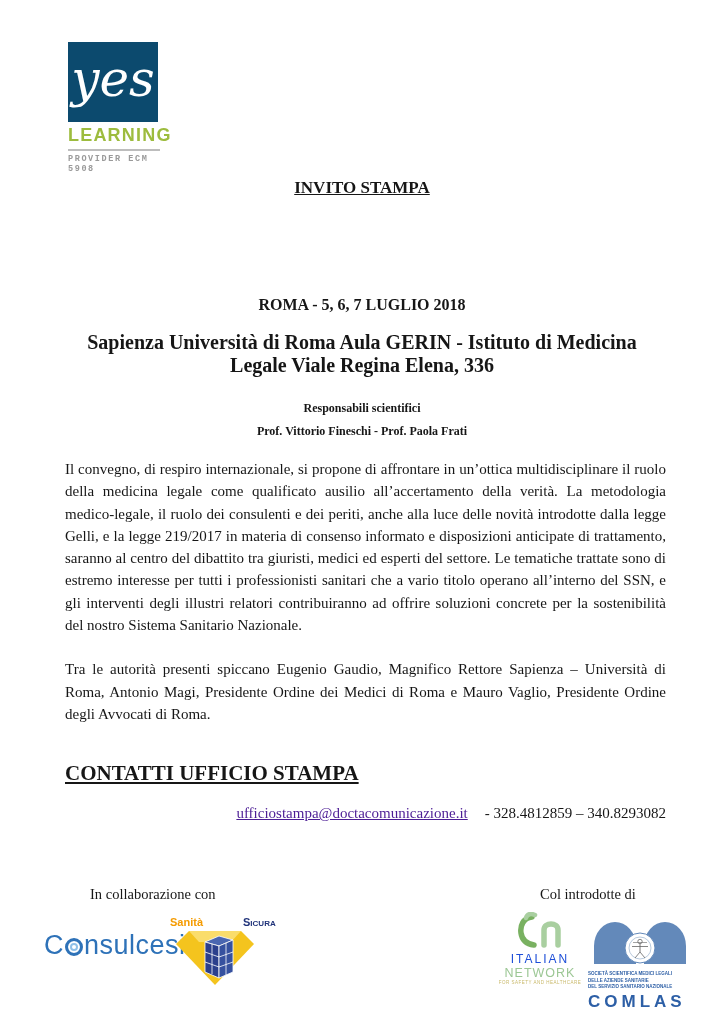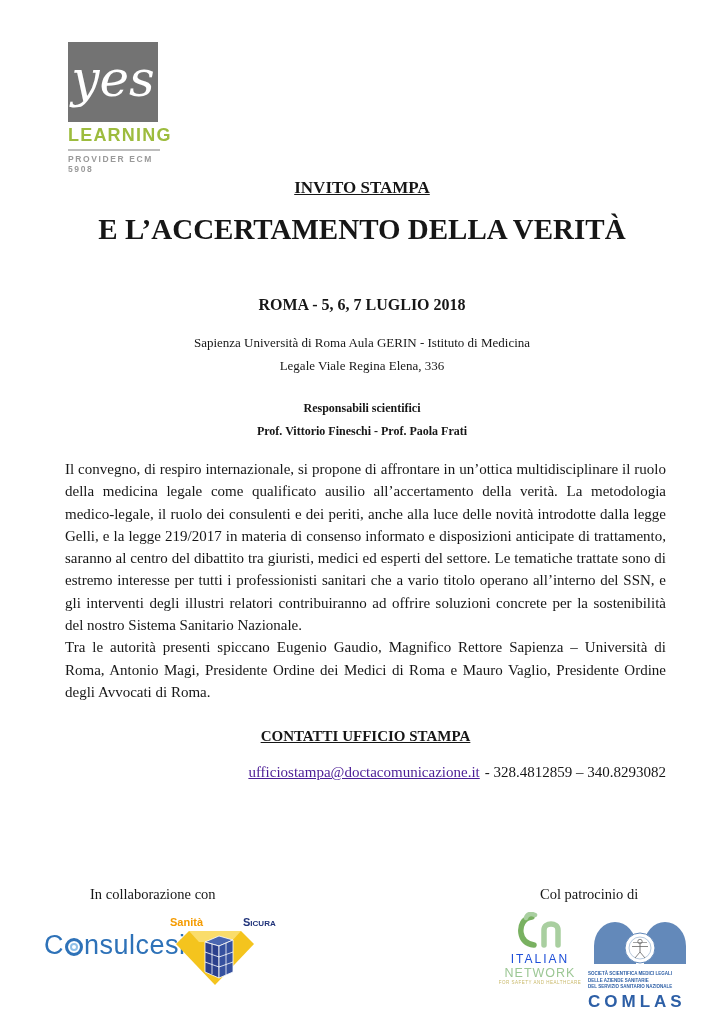--- a/index.html
+++ b/index.html
@@ -6,57 +6,57 @@
   html,body { margin:0; padding:0; background:#e8e8e8; }
   .page {
     position:relative; width:724px; height:1024px; margin:0 auto;
     background:#ffffff; overflow:hidden;
     font-family:"Liberation Serif", serif; color:#161616;
   }
 
   
   .brand { position:absolute; top:42px; left:68px; width:100px; }
   .brand-square {
-    width:90px; height:80px; background:#737373; color:#fff;
+    width:90px; height:80px; background:#0c4a6e; color:#fff;
     display:flex; align-items:center; justify-content:center;
     font-family:"DejaVu Serif", serif; font-style:italic;
     font-size:50px; line-height:1; padding-bottom:6px;
   }
   .brand-learning {
     margin-top:3px; color:#9dbc3e; font-family:"Liberation Sans", sans-serif;
     font-weight:bold; font-size:18px; letter-spacing:1.2px;
   }
   .brand-provider {
     margin-top:3px; padding-top:3px; border-top:2px solid #bdbdbd;
-    color:#9a9a9a; font-family:Liberation Sans, sans-serif;
+    color:#9a9a9a; font-family:Liberation Mono, monospace;
     font-size:8.5px; letter-spacing:1.6px; font-weight:bold; width:92px;
   }
 
   
   .centered { position:absolute; left:0; right:0; text-align:center; }
   .kicker { top:178px; font-size:17px; font-weight:bold; }
   .kicker span { text-decoration:underline; }
   .title { top:212px; font-size:29px; font-weight:bold; line-height:34px; }
   .date-line { top:296px; font-size:16px; font-weight:bold; }
-  .venue { top:331px; font-size:13px; font-weight:normal; line-height:23px; }
+  .venue { top:331px; font-size:20px; font-weight:bold; line-height:23px; }
   .sci { top:397px; font-size:12px; font-weight:bold; line-height:23px; }
 
   
   .content-flow { position:absolute; top:458px; left:65px; right:58px; }
   .para {
     text-align:justify; font-size:15px; line-height:22.3px; margin:0;
   }
-  .para + .para { }
+  .para + .para { margin-top:22px; }
   .contacts-heading {
-    margin-top:25px; text-align:center; font-size:15px; font-weight:bold;
+    margin-top:36px; text-align:left; font-size:21px; font-weight:bold;
   }
   .contacts-heading span { text-decoration:underline; }
   .contact-line { margin-top:19px; text-align:right; font-size:15px; }
   .contact-line a { color:#4c1d95; text-decoration:underline; cursor:pointer; }
-  .contact-line .phones { margin-left:5px; }
+  .contact-line .phones { margin-left:17px; }
 
   
   .cap { position:absolute; top:886px; font-size:14.5px; }
   .cap-left { left:90px;text-align:center; }
   .cap-right { left:540px; }
 
   .logo-abs { position:absolute; }
 
   
   .consulcesi {
@@ -102,21 +102,20 @@
     </div>
     <div class="brand-learning">LEARNING</div>
     <div class="brand-provider">PROVIDER ECM 5908</div>
   </div>
 
   <div class="centered kicker">
     <span>INVITO STAMPA</span>
   </div>
 
   <div class="centered title">
-    <div>E L’ACCERTAMENTO DELLA VERITÀ</div>
   </div>
 
   <div class="centered date-line">ROMA - 5, 6, 7 LUGLIO 2018</div>
 
   <div class="centered venue">
     <div>Sapienza Università di Roma Aula GERIN - Istituto di Medicina</div>
     <div>Legale Viale Regina Elena, 336</div>
   </div>
 
   <div class="centered sci">
@@ -130,21 +129,21 @@
 
     <div class="contacts-heading">
       <span>CONTATTI UFFICIO STAMPA</span>
     </div>
     <div class="contact-line">
       <a>ufficiostampa@doctacomunicazione.it</a><span class="phones">- 328.4812859 – 340.8293082</span>
     </div>
   </div>
 
   <div class="cap cap-left">In collaborazione con</div>
-  <div class="cap cap-right">Col patrocinio di</div>
+  <div class="cap cap-right">Col introdotte di</div>
 
   <div class="logo-abs consulcesi">
     <span>C</span><span class="c-ring"></span><span>nsulcesi</span>
   </div>
 
   <div class="logo-abs sanitasicura">
     <div class="ss-caption">
       <span class="ss-w1">Sanità</span><span class="ss-w2">Sicura</span>
     </div>
     <svg width="80" height="58" viewBox="0 0 80 58">

